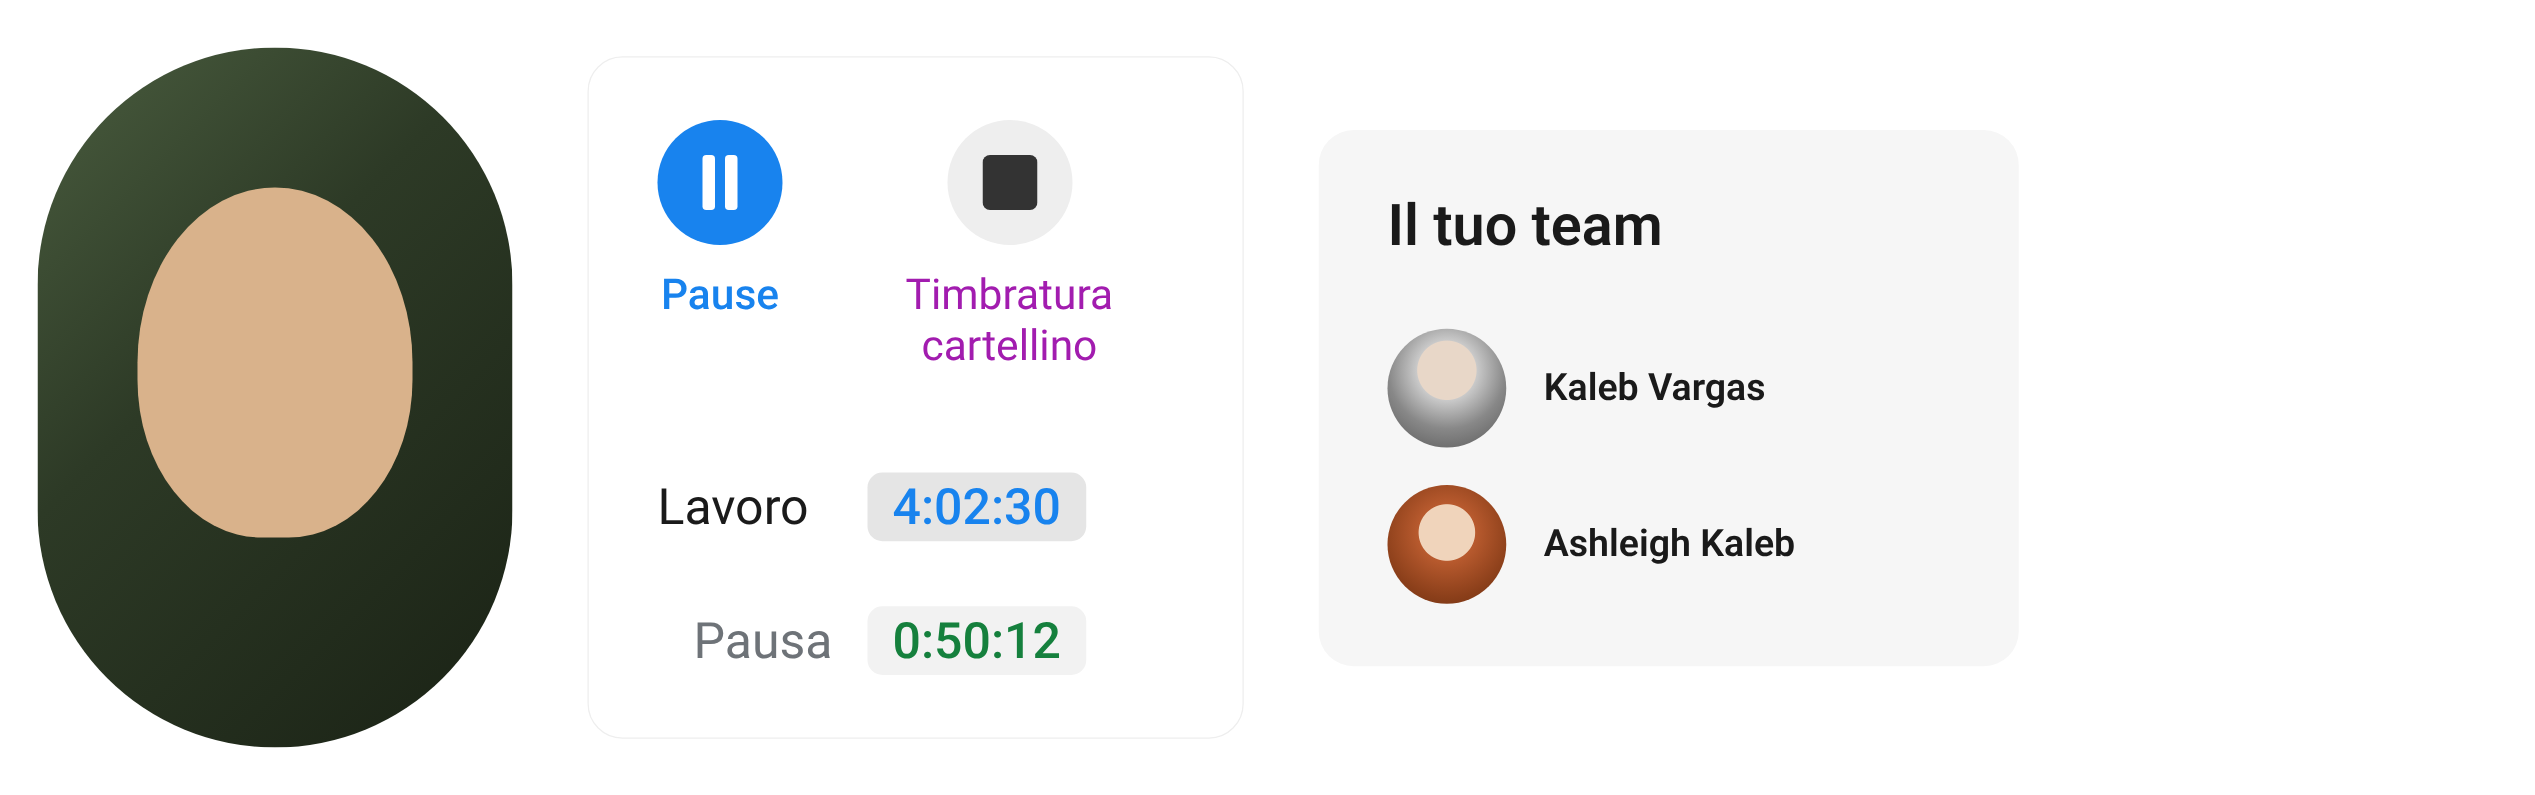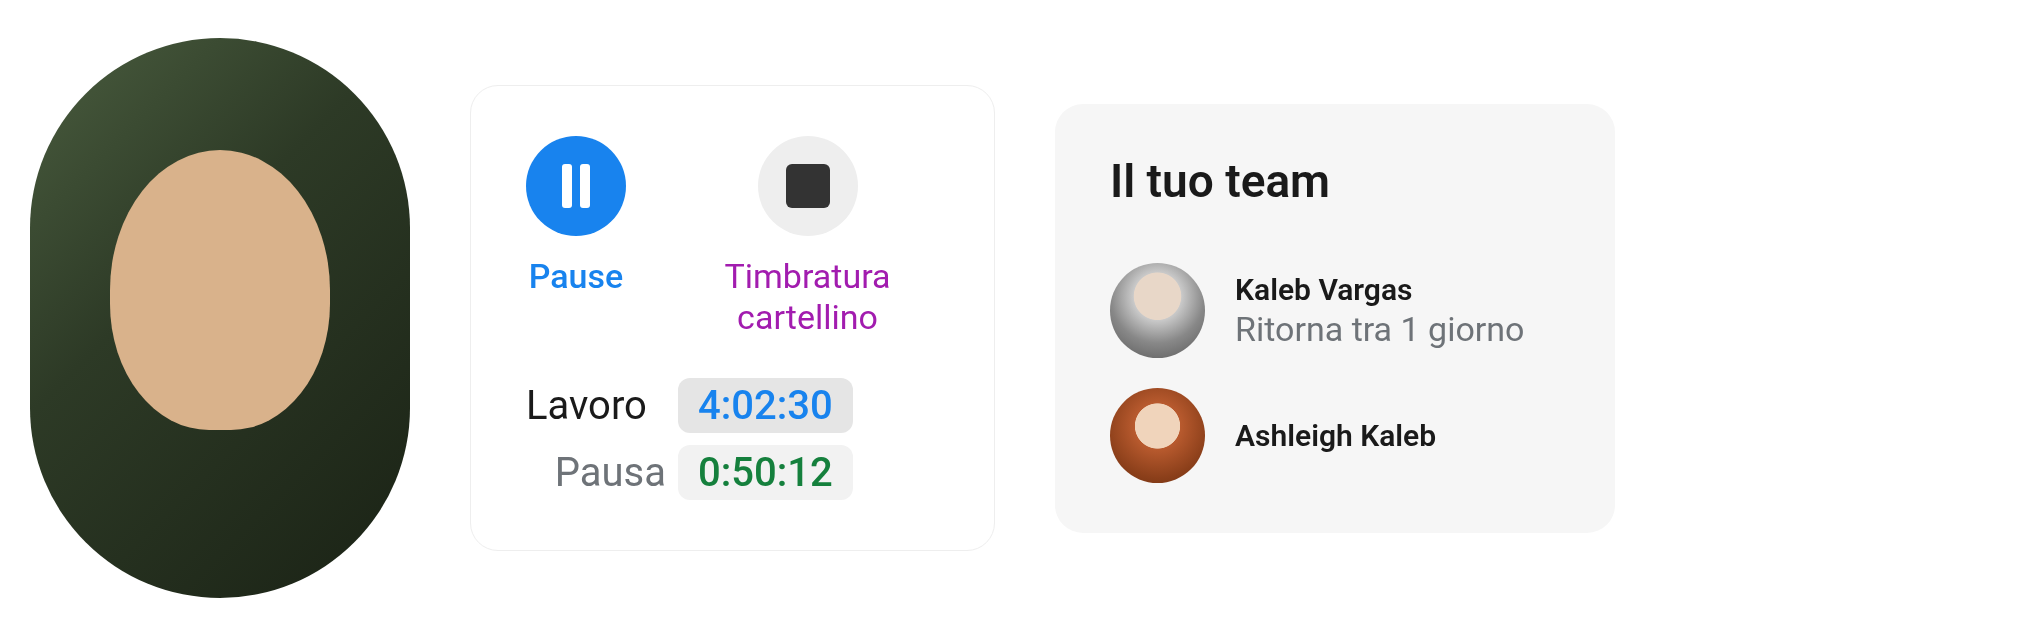--- a/index.html
+++ b/index.html
@@ -93,21 +93,22 @@
       font-weight: 400;
     }
     .time-rows {
       display: flex;
       flex-direction: column;
       gap: 12px;
     }
     .time-row {
       display: flex;
       align-items: center;
-      gap: 12px;
+      gap: 28px;
+      margin-top: 40px;
     }
     .time-label {
       font-size: 40px;
       min-width: 140px;
     }
     .time-label.work {
       color: #1a1a1a;
     }
     .time-label.break {
       color: #6e7378;
@@ -219,21 +220,20 @@
     </div>
   </div>
 
   <div class="team-card">
     <div class="team-title">Il tuo team</div>
     <div class="team-members">
       <div class="team-member">
         <div class="member-avatar avatar-1"></div>
         <div class="member-info">
           <div class="member-name">Kaleb Vargas</div>
-          <div class="member-status">Ritorna tra 1 giorno</div>
         </div>
       </div>
       <div class="team-member">
         <div class="member-avatar avatar-2"></div>
         <div class="member-info">
           <div class="member-name">Ashleigh Kaleb</div>
         </div>
       </div>
     </div>
   </div>

